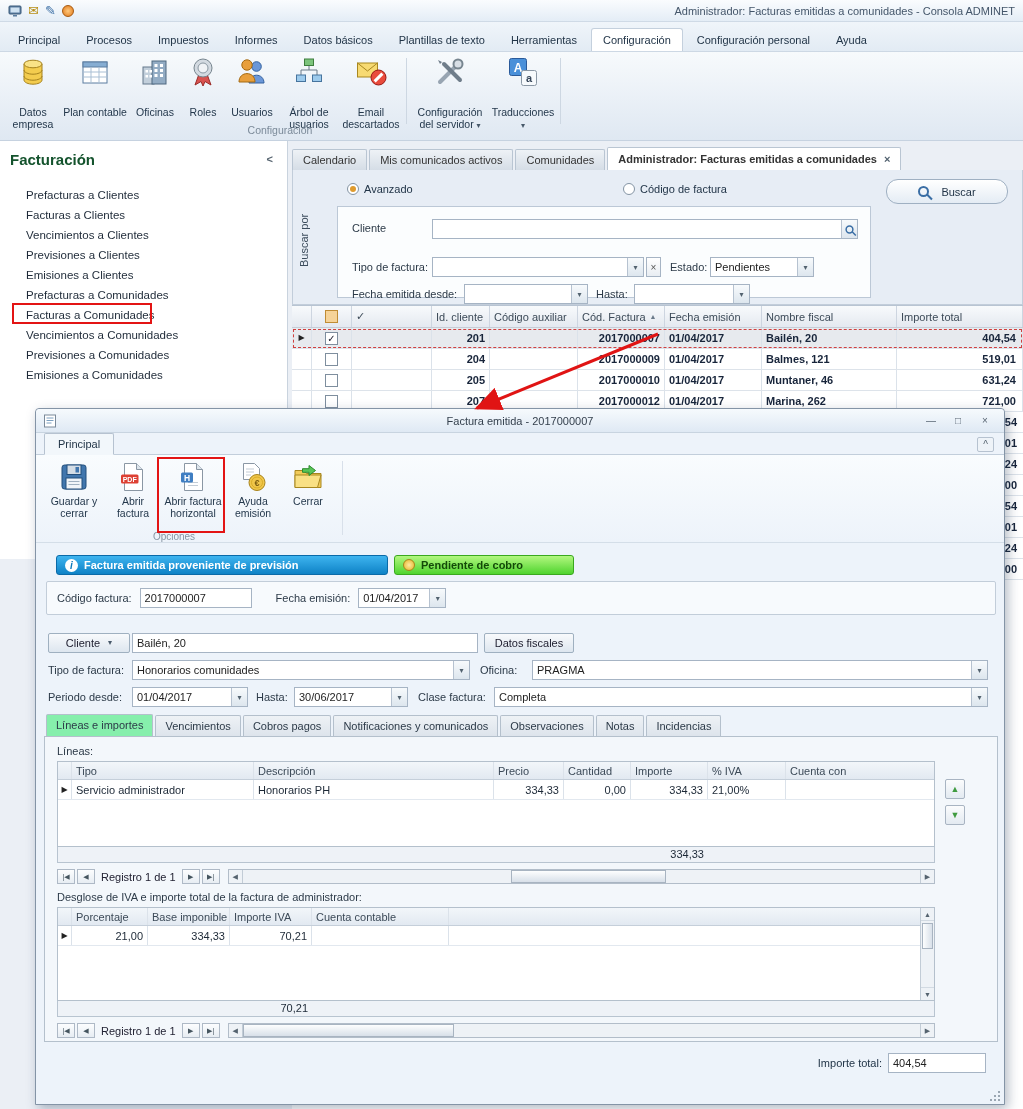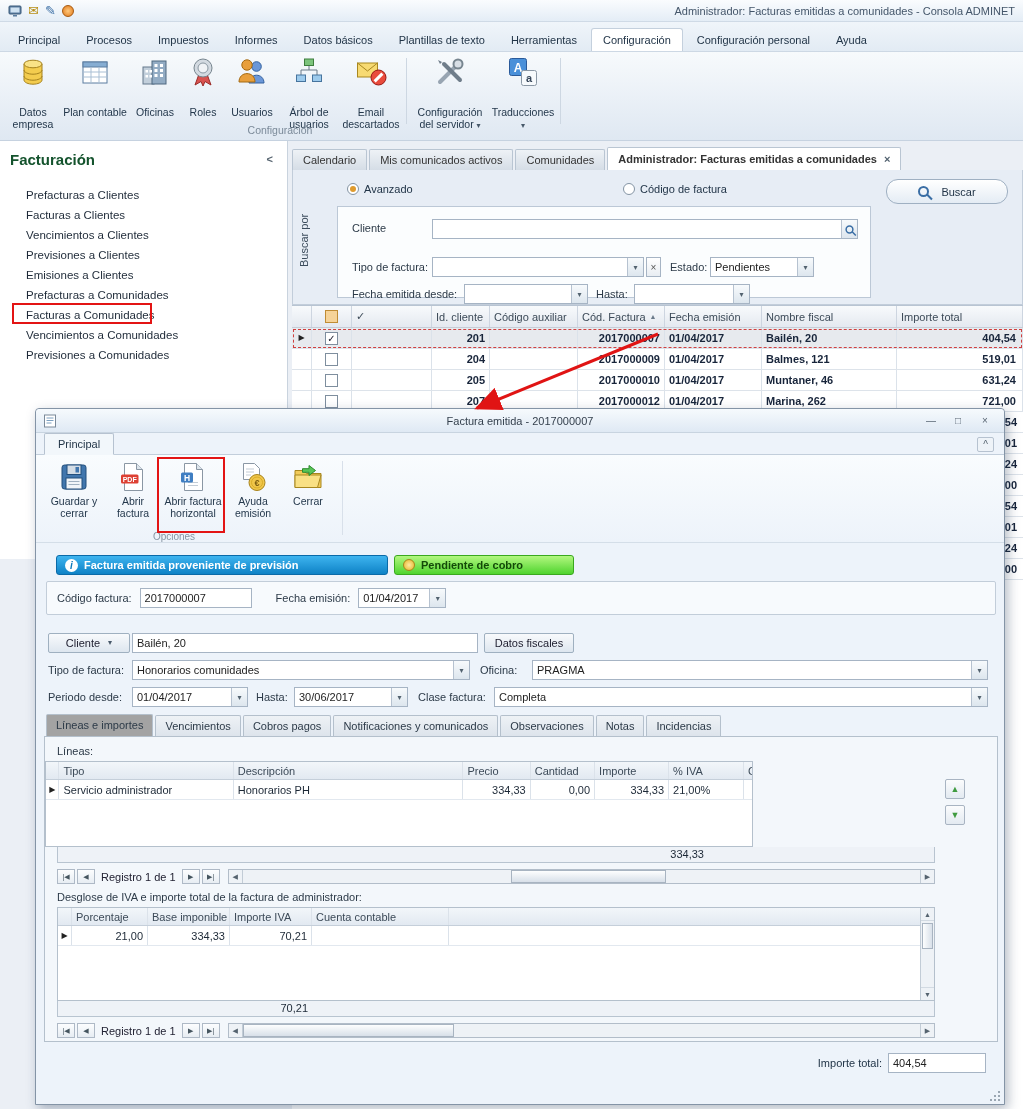--- a/index.html
+++ b/index.html
@@ -91,21 +91,21 @@
 .bcoin{width:12px;height:12px;border-radius:50%;background:radial-gradient(#ffe9a0,#e3b425);border:1px solid #a8841c;flex:none}
 #d-fieldbox{position:absolute;left:10px;top:172px;width:950px;height:34px;background:#f7fafd;border:1px solid #c2cdd9;border-radius:2px;display:flex;align-items:center;padding:0 10px;gap:8px}
 .d-row{position:absolute;left:0;right:0;height:20px}
 .d-row .lbl,.d-row .inp,.d-row .combo,.d-row .ddbtn,.d-row .pushbtn{position:absolute;top:0}
 .d-row .lbl{top:4px}
 .ddbtn{height:20px;border:1px solid #9fb0c0;background:linear-gradient(#f8fafc,#dde6ef);display:flex;align-items:center;justify-content:center;gap:8px;color:#223;border-radius:2px}
 .ddbtn .rarrow{font-size:8px}
 .pushbtn{height:20px;border:1px solid #9fb0c0;background:linear-gradient(#f8fafc,#dde6ef);display:flex;align-items:center;justify-content:center;color:#223;border-radius:2px}
 #d-tabs2{position:absolute;left:10px;top:305px;right:10px;height:22px;display:flex;align-items:flex-end;gap:2px}
 .itab{height:21px;padding:0 9px;line-height:20px;background:linear-gradient(#eef2f6,#dde4ec);border:1px solid #b4c0cc;border-bottom:none;border-radius:2px 2px 0 0;color:#2c3a48;white-space:nowrap}
-.itab.active{background:#a3a3a3;height:22px}
+.itab.active{background:#86efac;height:22px}
 #d-panel{position:absolute;left:8px;top:327px;width:954px;height:306px;background:#f3f7fb;border:1px solid #b4c0cc}
 .dgrid{position:absolute;background:#fff;border:1px solid #b4c0cc}
 .dg-head{display:flex;height:18px;background:linear-gradient(#f2f6fa,#e2e9f1);border-bottom:1px solid #c5cfda;color:#3c4a58}
 .dg-row{display:flex;height:20px;border-bottom:1px solid #e2e8ef;color:#1c2836}
 .dgc{display:flex;align-items:center;padding:0 4px;border-right:1px solid #dbe2ea;height:100%;overflow:hidden;white-space:nowrap}
 .r{justify-content:flex-end}
 .lc0{width:14px;justify-content:center;padding:0}
 .lc1{width:182px}.lc2{width:240px}.lc3{width:70px}.lc4{width:67px}.lc5{width:77px}.lc6{width:78px}.lc7{flex:1;border-right:none}
 .ic0{width:14px;justify-content:center;padding:0}
 .ic1{width:76px}.ic2{width:82px}.ic3{width:82px}.ic4{width:137px}.icf{flex:1;border-right:none}
@@ -263,20 +263,21 @@
     <div id="sb-collapse">&lt;</div>
     <div class="sb-item" style="top:44px">Prefacturas a Clientes</div>
     <div class="sb-item" style="top:64px">Facturas a Clientes</div>
     <div class="sb-item" style="top:84px">Vencimientos a Clientes</div>
     <div class="sb-item" style="top:104px">Previsiones a Clientes</div>
     <div class="sb-item" style="top:124px">Emisiones a Clientes</div>
     <div class="sb-item" style="top:164px">Facturas a Comunidades</div>
     <div class="sb-item" style="top:144px">Prefacturas a Comunidades</div>
     <div class="sb-item" style="top:184px">Vencimientos a Comunidades</div>
     <div class="sb-item" style="top:204px">Previsiones a Comunidades</div>
+    <div class="sb-item" style="top:224px">Emisiones a Comunidades</div>
   </div>
 
   <div id="doctabs">
     <div class="dtab">
         <span>Calendario</span>
       </div>
     <div class="dtab">
         <span>Mis comunicados activos</span>
       </div>
     <div class="dtab">
@@ -572,21 +573,21 @@
       <div class="itab">Cobros pagos</div>
       <div class="itab">Notificaciones y comunicados</div>
       <div class="itab">Observaciones</div>
       <div class="itab">Notas</div>
       <div class="itab">Incidencias</div>
     </div>
 
     <div id="d-panel">
       <span class="lbl" style="position:absolute;left:12px;top:8px">Líneas:</span>
 
-      <div class="dgrid" style="left:0;top:24px;width:708px;height:86px">
+      <div class="dgrid" style="left:12px;top:24px;width:878px;height:86px">
         <div class="dg-head">
           <div class="dgc lc0"></div>
           <div class="dgc lc1">Tipo</div>
           <div class="dgc lc2">Descripción</div>
           <div class="dgc lc3">Precio</div>
           <div class="dgc lc4">Cantidad</div>
           <div class="dgc lc5">Importe</div>
           <div class="dgc lc6">% IVA</div>
           <div class="dgc lc7">Cuenta con</div>
         </div>

